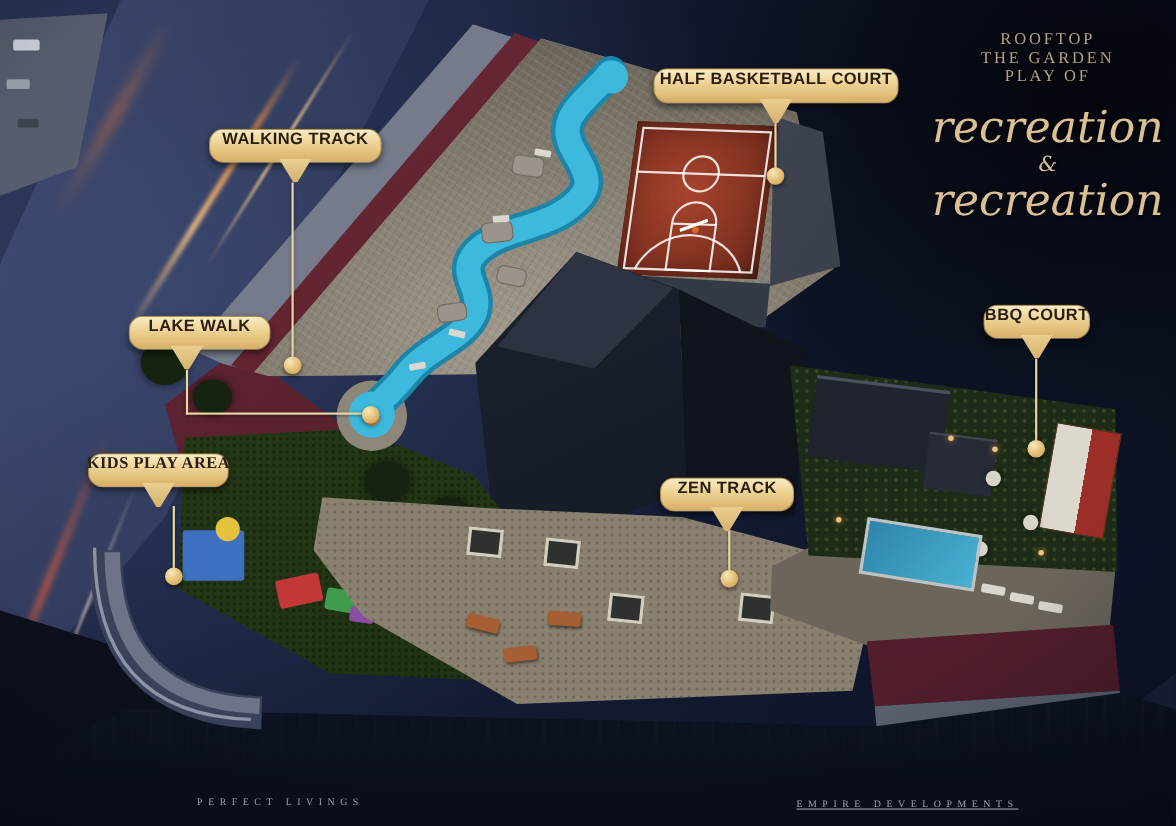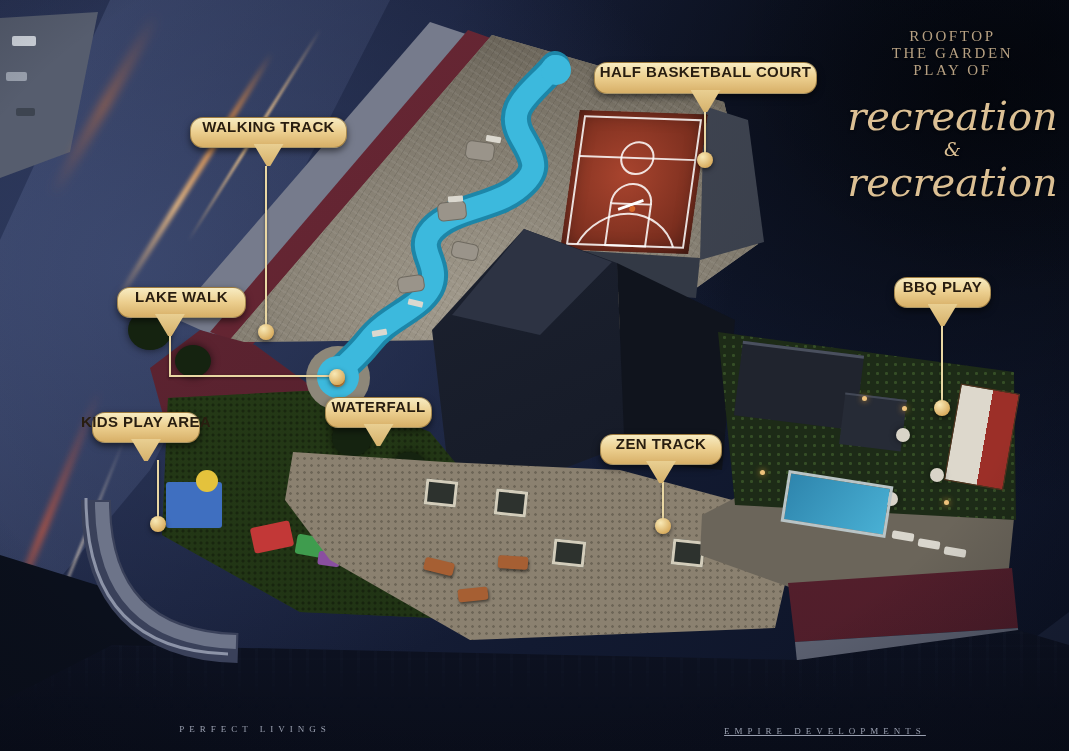--- a/index.html
+++ b/index.html
@@ -277,41 +277,35 @@
       <span class="pill-text">HALF BASKETBALL COURT</span>
     </div>
     <div class="tail" style="top:28px;"></div>
   </div>
   <div class="callout" style="left:117px;top:287px;width:129px;">
     <div class="pill">
       <span class="pill-text">LAKE WALK</span>
     </div>
     <div class="tail" style="top:27px;left:41%;"></div>
   </div>
-  <div class="callout" style="left:92px;top:412px;width:108px;">
+  <div class="callout" style="left:80px;top:412px;width:128px;font-family:Liberation Serif, serif;">
     <div class="pill">
       <span class="pill-text">KIDS PLAY AREA</span>
     </div>
     <div class="tail" style="top:27px;"></div>
   </div>
-  <div class="callout" style="left:325px;top:397px;width:107px;">
-    <div class="pill">
-      <span class="pill-text">WATERFALL</span>
+  <div class="callout" style="left:600px;top:434px;width:122px;">
+    <div class="pill">
+      <span class="pill-text">ZEN TRACK</span>
     </div>
     <div class="tail" style="top:27px;"></div>
   </div>
-  <div class="callout" style="left:600px;top:434px;width:122px;">
-    <div class="pill">
-      <span class="pill-text">ZEN TRACK</span>
-    </div>
-    <div class="tail" style="top:27px;"></div>
-  </div>
   <div class="callout" style="left:894px;top:277px;width:97px;">
     <div class="pill">
-      <span class="pill-text">BBQ PLAY</span>
+      <span class="pill-text">BBQ COURT</span>
     </div>
     <div class="tail" style="top:27px;"></div>
   </div>
 
   <div class="headline">
     <div class="kicker">ROOFTOP</div>
     <div class="kicker">THE GARDEN</div>
     <div class="kicker">PLAY OF</div>
     <div class="script script-big">recreation</div>
     <div class="script script-amp">&amp;</div>

